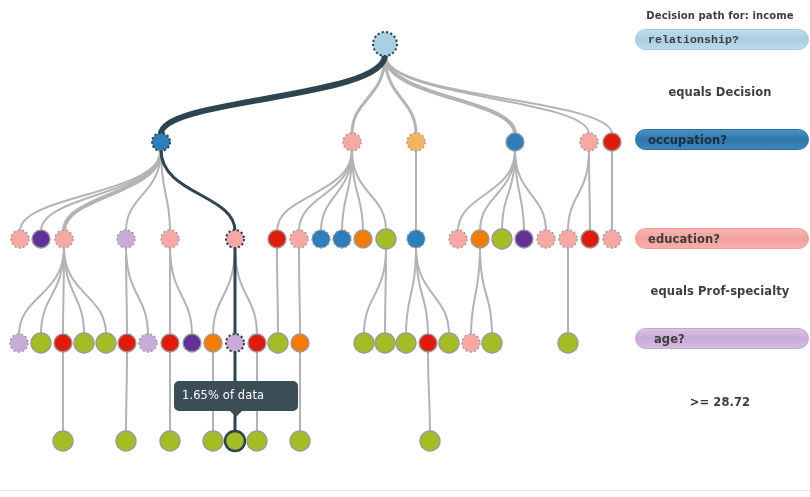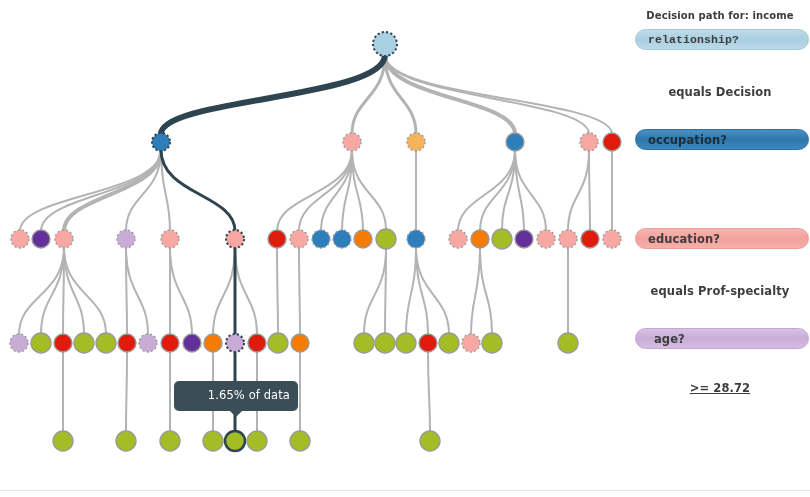--- a/index.html
+++ b/index.html
@@ -35,21 +35,21 @@
   
   #tooltip {
     position: absolute;
     left: 174px;
     top: 381px;
     width: 124px;
     background: #3b4d56;
     border-radius: 5px;
     padding: 7px 8px 8px 8px;
     box-sizing: border-box;
-    text-align: right;
+    text-align: left;
     color: #ffffff;
     font-size: 11.5px;
     line-height: 15px;
     letter-spacing: .1px;
   }
   #tooltip .tt-line { display: block; white-space: nowrap; }
   #tooltip:after {
     content: "";
     position: absolute;
     left: 50%;
@@ -136,21 +136,21 @@
     width: 180px;
     text-align: center;
     font-size: 11.5px;
     font-weight: bold;
     color: #3d3d3d;
     letter-spacing: .1px;
   }
   .cond-1 { top: 85px; }
   .cond-2 { top: 184px; }
   .cond-3 { top: 284px; }
-  .cond-4 { top: 381px; text-decoration: underline; }
+  .cond-4 { top: 395px; }
 
   
   #bottom-divider {
     position: absolute;
     left: 0;
     top: 490px;
     width: 810px;
     height: 1px;
     background: #e4e4e4;
   }

